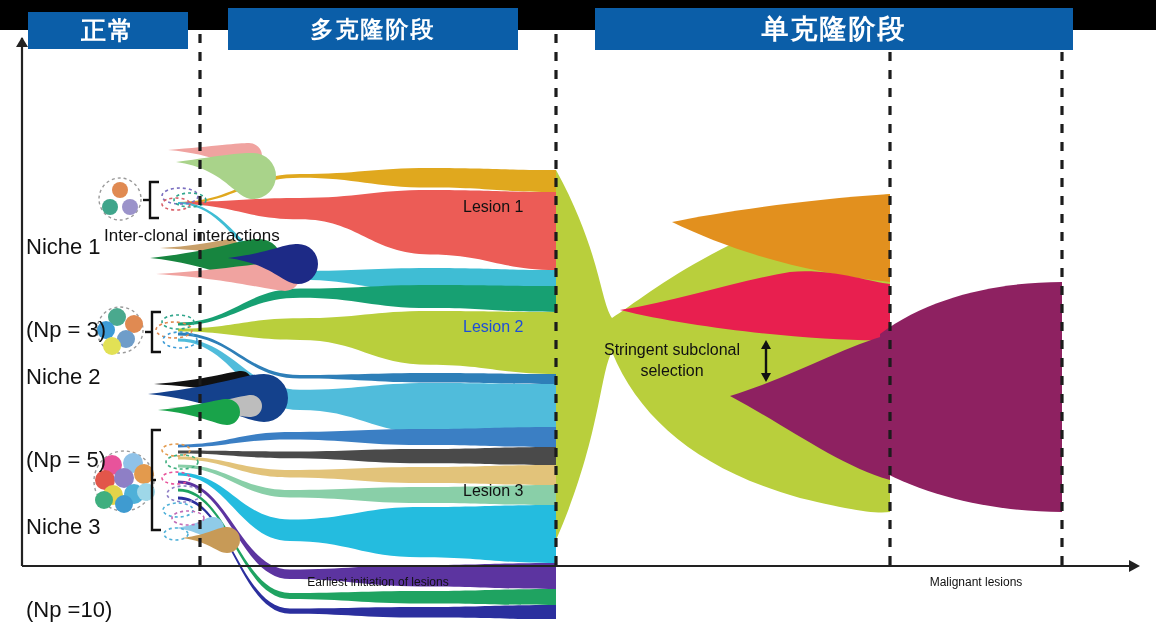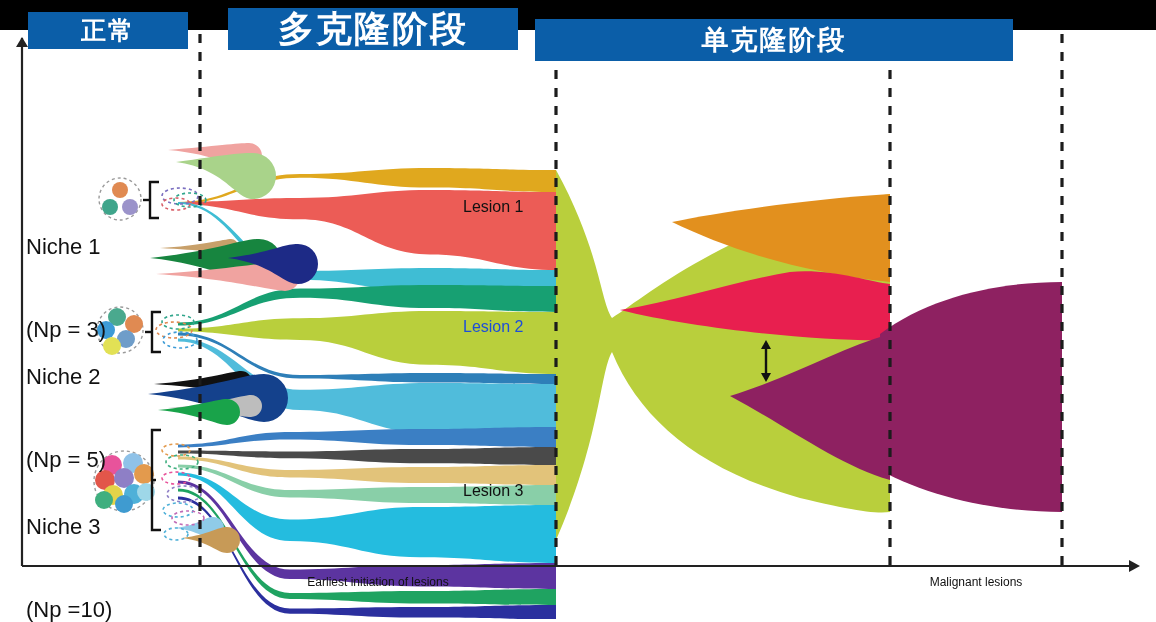--- a/index.html
+++ b/index.html
@@ -175,41 +175,46 @@
         <line x1="156" y1="480" x2="152" y2="480" stroke="#111" stroke-width="2.4"></line>
       </g>
       <line x1="766" y1="343" x2="766" y2="379" stroke="#111" stroke-width="2.4"></line>
       <path d="M 761 349 L 766 340 L 771 349 Z" fill="#111"></path>
       <path d="M 761 373 L 766 382 L 771 373 Z" fill="#111"></path>
     </svg>
 
   <div class="stage-chip" id="chip0" style="left: 28px; top: 12px; width: 160px; height: 37px; font-size: 25px; background: rgb(11, 94, 168); align-items: center;">
     <span>正常</span>
   </div>
-  <div class="stage-chip" id="chip1" style="left: 228px; top: 8px; width: 290px; height: 42px; font-size: 36px; background: rgb(11, 94, 168);">
+  <div class="stage-chip" id="chip1" style="left: 228px; top: 8px; width: 290px; height: 42px; font-size: 23px; background: rgb(11, 94, 168);">
     <span>多克隆阶段</span>
   </div>
-  <div class="stage-chip" id="chip2" style="left: 535px; top: 8px; width: 478px; height: 42px; font-size: 27px; background: rgb(11, 94, 168); margin-top: 11px;">
+  <div class="stage-chip" id="chip2" style="left: 595px; top: 8px; width: 478px; height: 42px; font-size: 27px; background: rgb(11, 94, 168);">
     <span>单克隆阶段</span>
   </div>
 
   <div class="niche-label" id="nl0" style="left: 26px; top: 178px;">
     <div>Niche 1</div>
     <div>(Np = 3)</div>
   </div>
   <div class="niche-label" id="nl1" style="left: 26px; top: 308px;">
     <div>Niche 2</div>
     <div>(Np = 5)</div>
   </div>
   <div class="niche-label" id="nl2" style="left: 26px; top: 458px;">
     <div>Niche 3</div>
     <div>(Np =10)</div>
   </div>
 
-
+  <div class="interclonal" id="ann-inter" style="left: 104px; top: 226px;">Inter-clonal interactions</div>
+
+  <div class="selection-label" id="ann-sel" style="left: 562px; top: 340px; width: 220px;">
+    <div>Stringent subclonal</div>
+    <div>selection</div>
+  </div>
 
   <div class="lesion-label" id="les0" style="left: 463px; top: 198px; color: rgb(17, 17, 17);">Lesion 1</div>
   <div class="lesion-label" id="les1" style="left: 463px; top: 318px; color: #1d4ed8;">Lesion 2</div>
   <div class="lesion-label" id="les2" style="left: 463px; top: 482px; color: rgb(17, 17, 17);">Lesion 3</div>
 
   <div class="xaxis-label" id="xl0" style="left: 218px; top: 575px; width: 320px;">Earliest initiation of lesions</div>
   <div class="xaxis-label" id="xl2" style="left: 816px; top: 575px; width: 320px;">Malignant lesions</div>
 
 </div>
 

